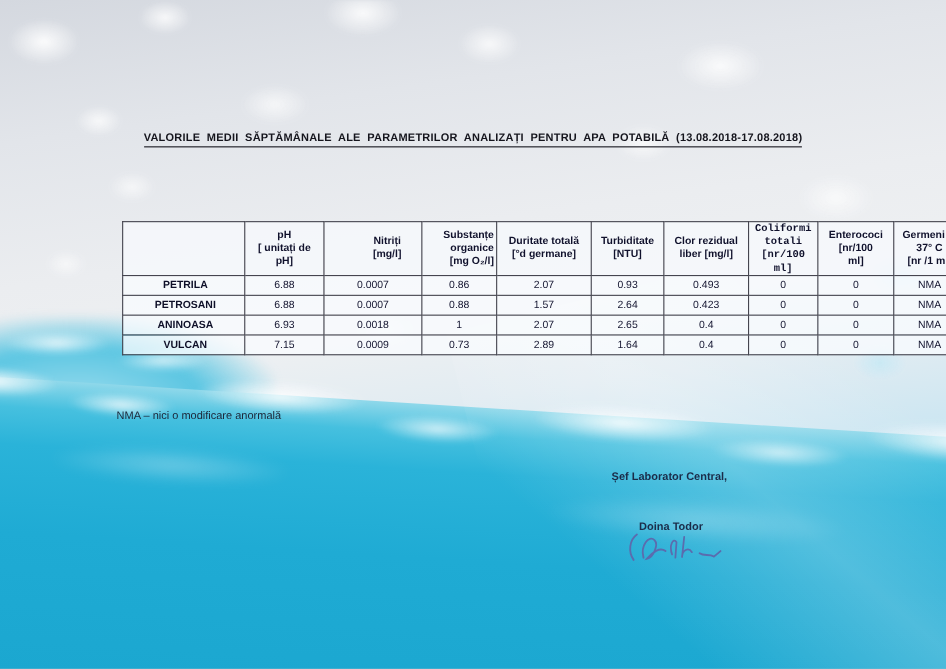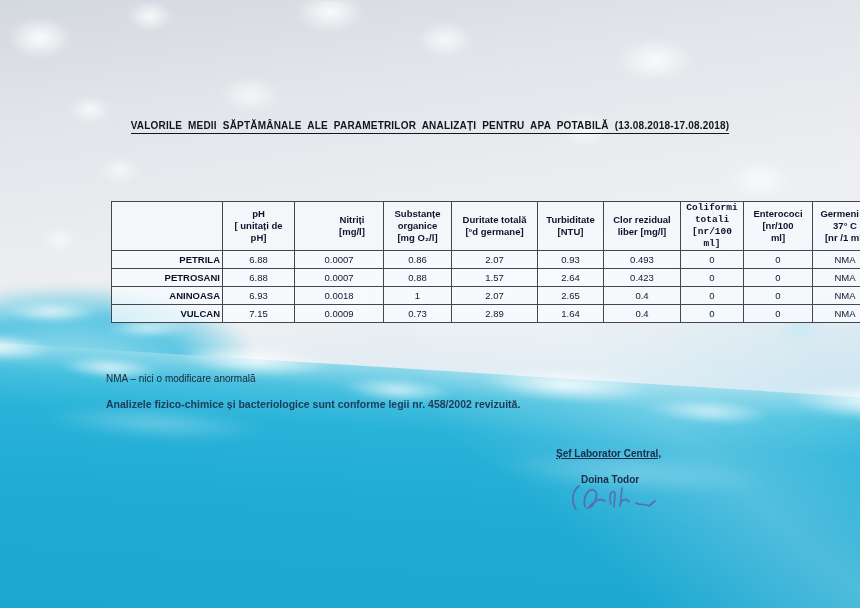--- a/index.html
+++ b/index.html
@@ -96,37 +96,37 @@
     padding:0 2px;overflow:hidden;
   }
   table.data thead th{
     height:42px;font-weight:bold;line-height:1.25;white-space:pre-line;
     background:rgba(246,249,253,.80);color:#10112c;
   }
   table.data tbody td{
     height:17px;background:rgba(250,252,255,.74);
   }
   table.data td.rowlabel{
-    text-align:right;padding-left:5px;font-weight:bold;color:#0e0f28;
+    text-align:center;padding-left:5px;font-weight:bold;color:#0e0f28;
   }
   table.data tr.emph td{font-weight:bold;height:18px;}
   table.data th:nth-child(1){width:106px;}
   table.data th:nth-child(2){width:67px;}
   table.data th:nth-child(3){width:58px;padding-left:28px;}
-  table.data th:nth-child(4){width:63px;}
+  table.data th:nth-child(4){width:63px;text-align:right;}
   table.data th:nth-child(5){width:81px;}
   table.data th:nth-child(6){width:61px;}
   table.data th:nth-child(7){width:72px;}
   table.data th:nth-child(8){width:58px;font-family:Liberation Mono, monospace;}
   table.data th:nth-child(9){width:64px;}
   table.data th:nth-child(10){width:60px;}
   
   .note-nma{position:absolute;left:106px;top:373px;font-size:10px;font-weight:400;color:#1c2436;}
   .note-conf{position:absolute;left:106px;top:398px;font-size:10.5px;font-weight:bold;color:#1e3a58;}
-  .sig-role{position:absolute;left:556px;top:448px;font-size:10px;font-weight:bold;color:#1b2c49;text-decoration:underline;}
+  .sig-role{position:absolute;left:556px;top:428px;font-size:10px;font-weight:bold;color:#1b2c49;}
   .sig-name{position:absolute;left:581px;top:474px;font-size:10px;font-weight:bold;color:#1b2c49;}
   .sig-scribble{position:absolute;left:566px;top:482px;width:96px;height:34px;}
 </style>
 </head>
 <body>
 
 <div class="stage">
 
   <div class="bg"></div>
   <div class="bubbles"></div>
@@ -214,21 +214,20 @@
           <td>1.64</td>
           <td>0.4</td>
           <td>0</td>
           <td>0</td>
           <td>NMA</td>
         </tr>
       </tbody>
   </table>
 
   <div class="note-nma">NMA  –  nici o modificare anormală</div>
-  <div class="note-conf">Analizele fizico-chimice și bacteriologice sunt conforme legii nr. 458/2002 revizuită.</div>
 
   <div class="sig-role">Șef Laborator Central,</div>
   <div class="sig-name">Doina Todor</div>
   <svg class="sig-scribble" viewBox="0 0 96 34" fill="none">
     <path d="M10,27 C5,20 6,9 13,4" stroke="#5b6cae" stroke-width="1.7" stroke-linecap="round"></path>
     <path d="M19,25 C16,14 24,4 29,9 C33,13 28,25 22,26 C27,20 34,15 39,19" stroke="#5b6cae" stroke-width="1.7" stroke-linecap="round"></path>
     <path d="M45,22 C42,14 46,6 49,11 L48,25" stroke="#5b6cae" stroke-width="1.6" stroke-linecap="round"></path>
     <path d="M56,6 L54,25 C54,18 60,15 63,20" stroke="#5b6cae" stroke-width="1.6" stroke-linecap="round"></path>
     <path d="M70,21 C74,24 79,21 83,24 L89,19" stroke="#5b6cae" stroke-width="1.7" stroke-linecap="round"></path>
   </svg>

